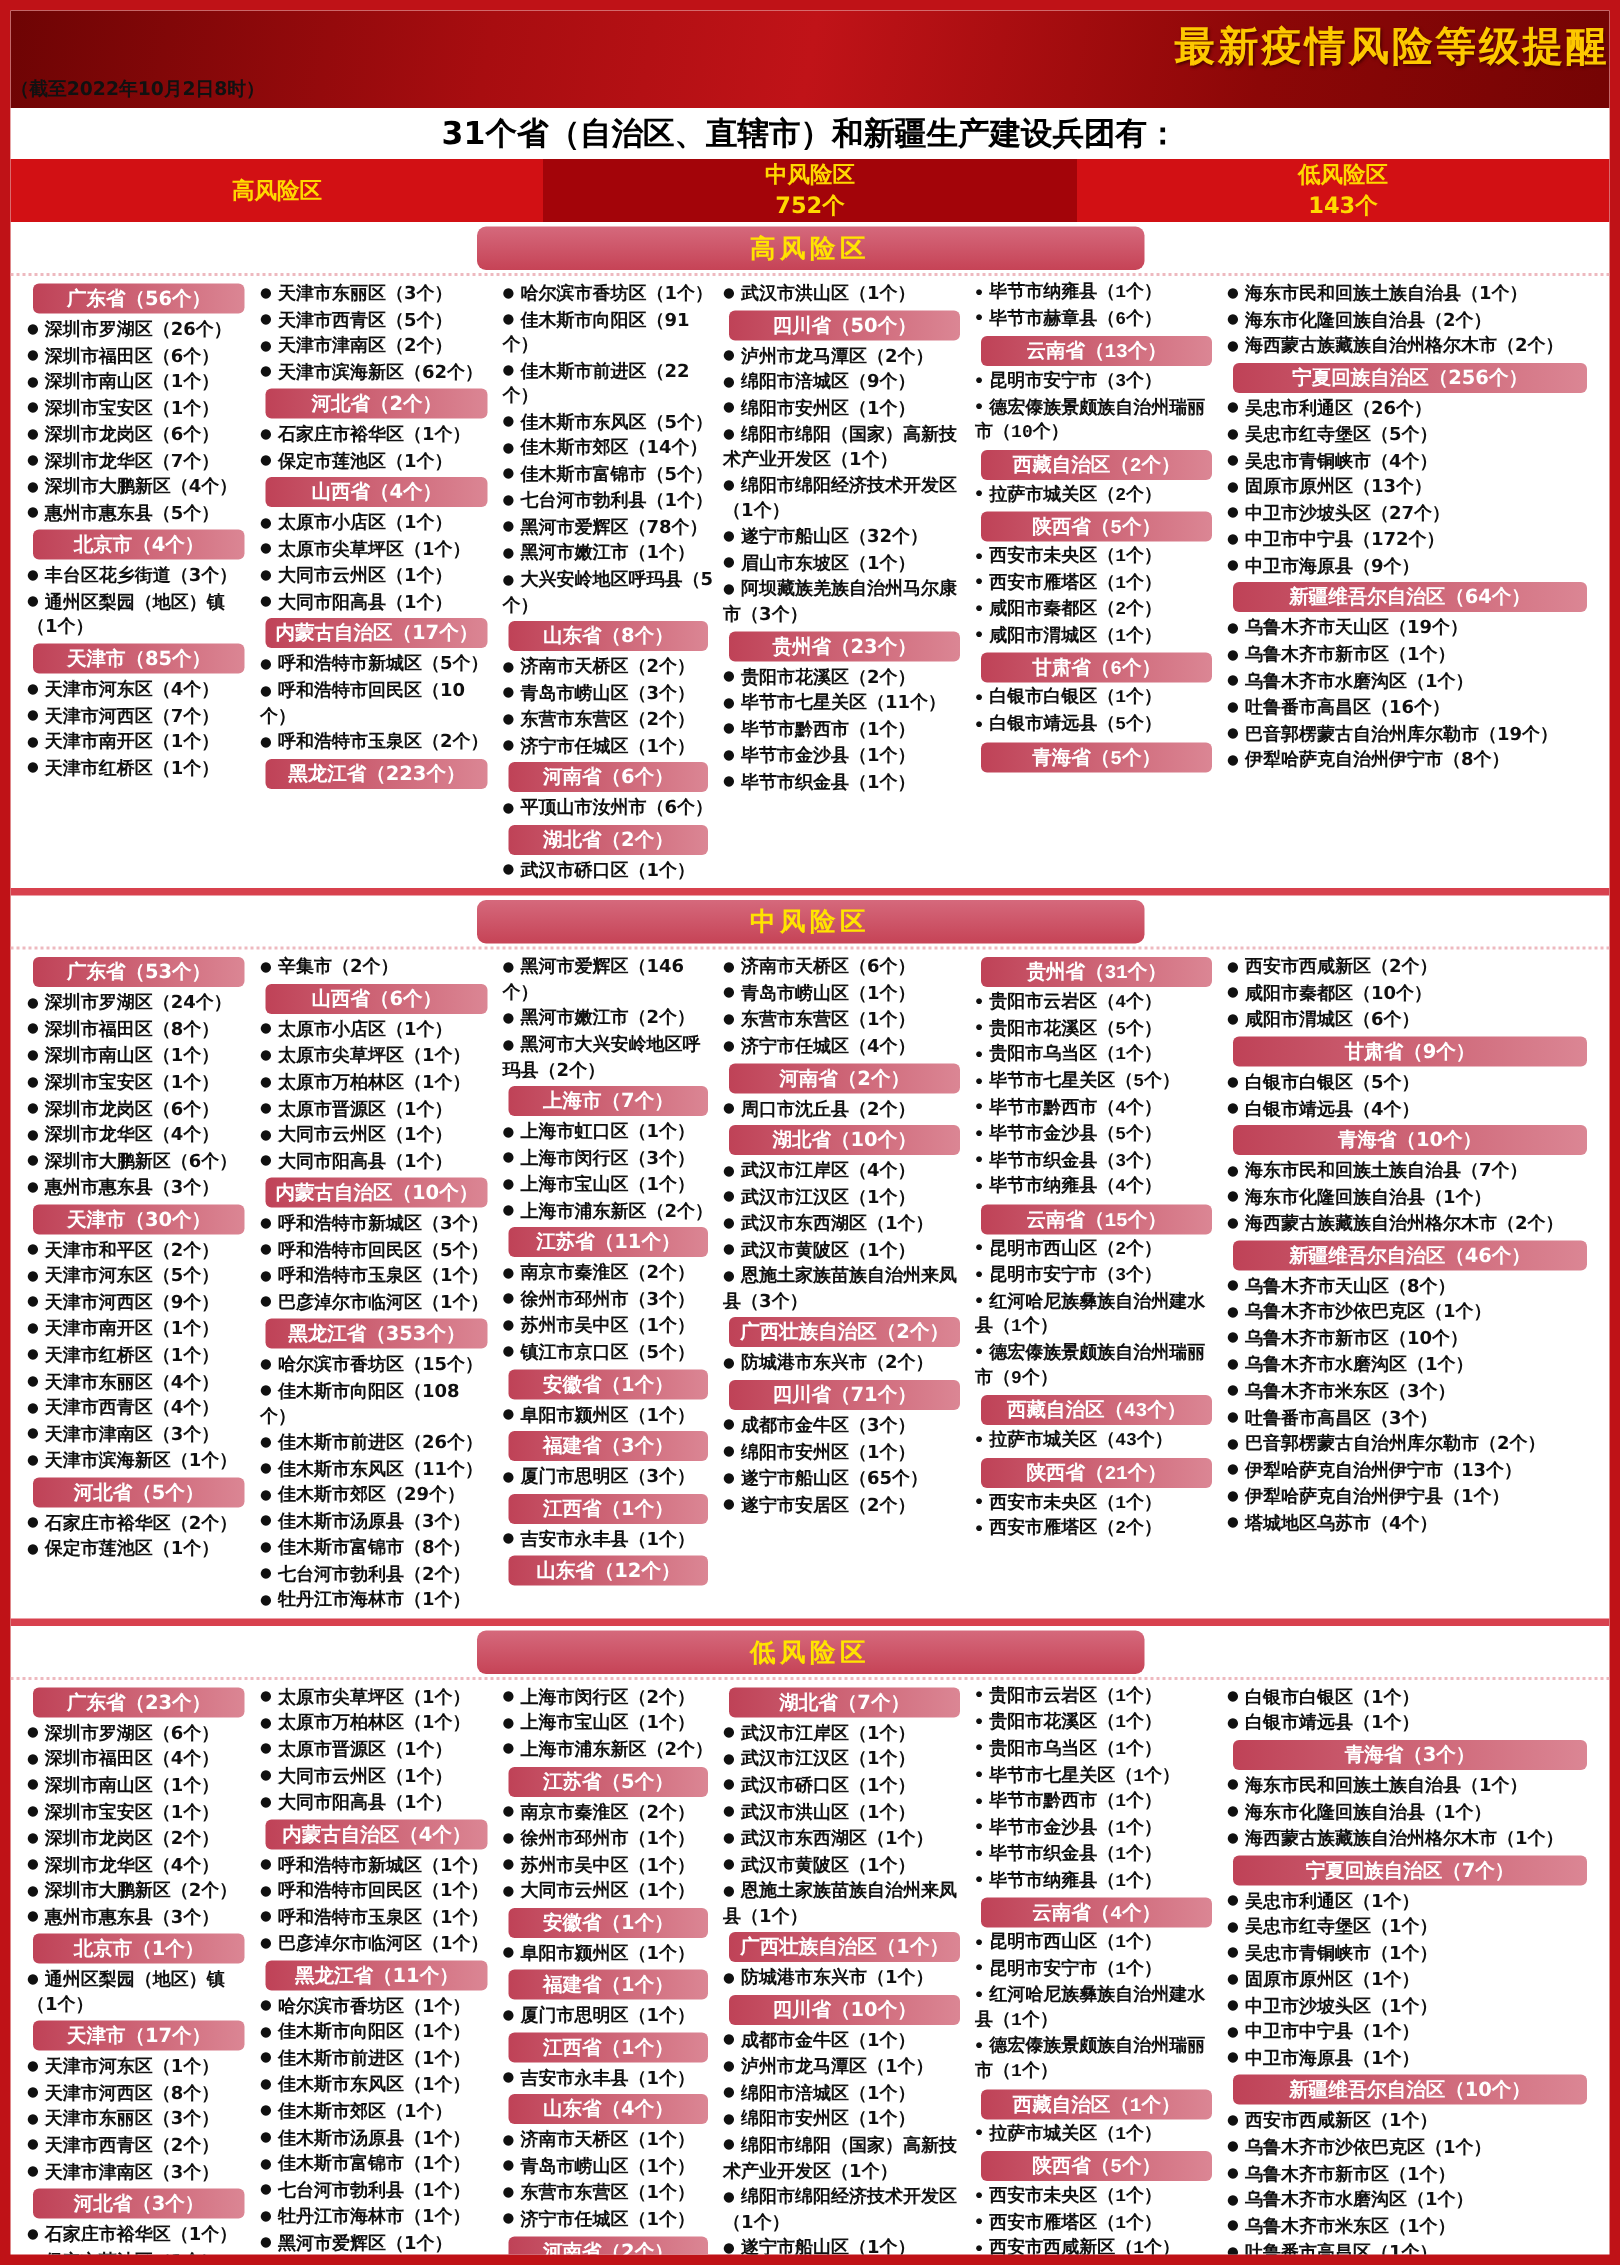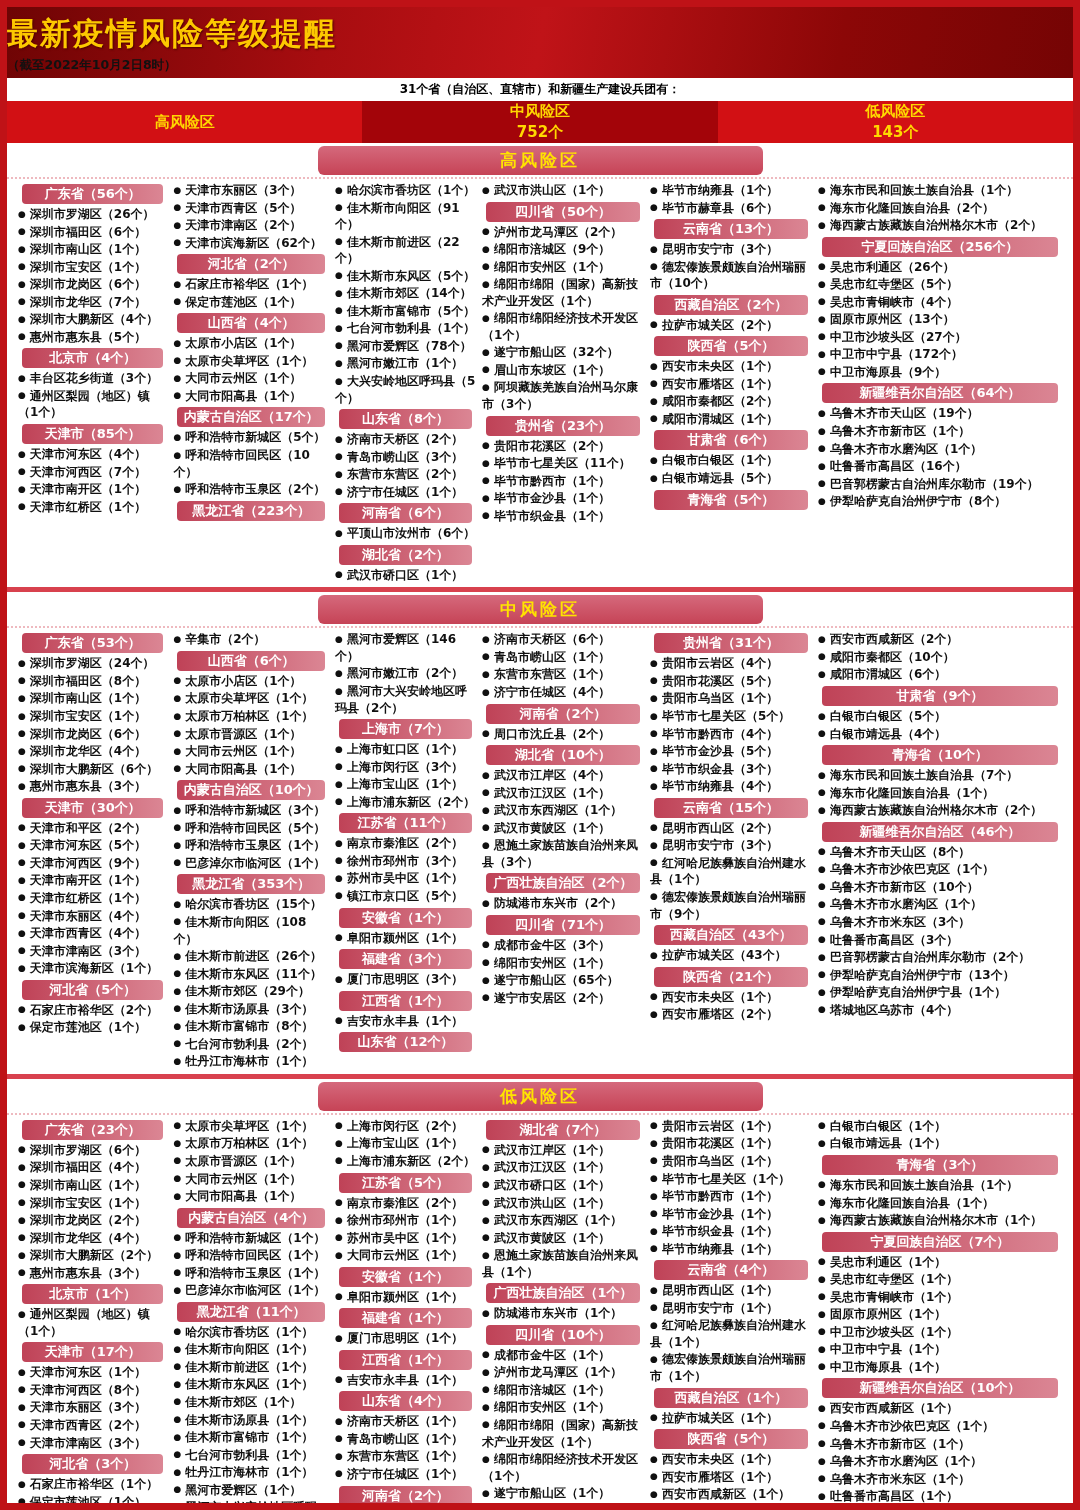--- a/index.html
+++ b/index.html
@@ -2,41 +2,41 @@
 <html><head>
 <meta charset="utf-8">
 <style>
   html,body{margin:0;padding:0;background:#fff;}
   body{width:1080px;font-family:"DejaVu Sans","Liberation Sans",sans-serif;}
   .page{width:1080px;height:1510px;box-sizing:border-box;border:7px solid #bf1217;
         background:#fff;display:flex;flex-direction:column;overflow:hidden;}
   
   .banner{background:linear-gradient(100deg,#6e0404 0%,#a80d10 30%,#c01318 50%,#8c0707 78%,#750404 100%);
           padding:6px 0 4px;}
-  .banner .title{text-align:left;color:#fdc800;font-size:31px;font-weight:bold;letter-spacing:2px;
+  .banner .title{text-align:right;color:#fdc800;font-size:27px;font-weight:bold;letter-spacing:2px;
                  text-shadow:1px 1px 2px #4d0000;font-family:Liberation Serif, serif;}
   .banner .date{color:#111;font-size:12.5px;font-weight:bold;margin-top:2px;}
-  .subtitle{text-align:center;color:#000;font-size:12px;font-weight:bold;padding:3px 13px;background:#fff;}
+  .subtitle{text-align:center;color:#000;font-size:21px;font-weight:bold;padding:3px 13px;background:#fff;}
   
   .stats{display:flex;height:48px;}
   .stat{flex:1;display:flex;flex-direction:column;justify-content:center;text-align:center;
         color:#ffd800;font-weight:bold;font-size:15px;line-height:1.4;background:#d21014;}
   .stat.mid{background:#a30409;}
   
   .section-band{padding:3px 0 2px;}
   .section-pill{width:445px;margin:0 auto;background:linear-gradient(180deg,#d5697c,#c64356);
                 color:#ffe300;font-size:17px;font-weight:bold;text-align:center;border-radius:6px;
                 padding:3px 0;letter-spacing:3px;}
   .cols{display:flex;align-items:flex-start;padding:2px 8px 3px;border-top:2px dotted #eeb9bf;}
   .col{box-sizing:border-box;padding:0 3px;}
   .col:nth-child(1){width:14.8%;}
   .col:nth-child(2){width:15.4%;}
   .col:nth-child(3){width:14.0%;}
   .col:nth-child(4){width:16.0%;}
-  .col:nth-child(5){width:16.0%;}
+  .col:nth-child(5){width:16.0%;font-family:Liberation Mono, monospace;}
   .col:nth-child(6){width:23.8%;}
   .prov{background:linear-gradient(90deg,#bf4257,#db8694);color:#fff;font-weight:bold;font-size:13px;
         text-align:center;border-radius:4px;padding:1px 2px;margin:3px 4px 2px;}
   .item{font-size:12px;font-weight:bold;color:#101010;line-height:1.38;margin:1px 0;}
   .item::before{content:"●";font-size:9px;margin-right:4px;vertical-align:1.5px;}
   .sec-divider{height:5px;background:#d8414e;}
   .bottom-bar{height:10px;background:#c01116;margin-top:3px;}
 </style>
 </head>
 <body>

